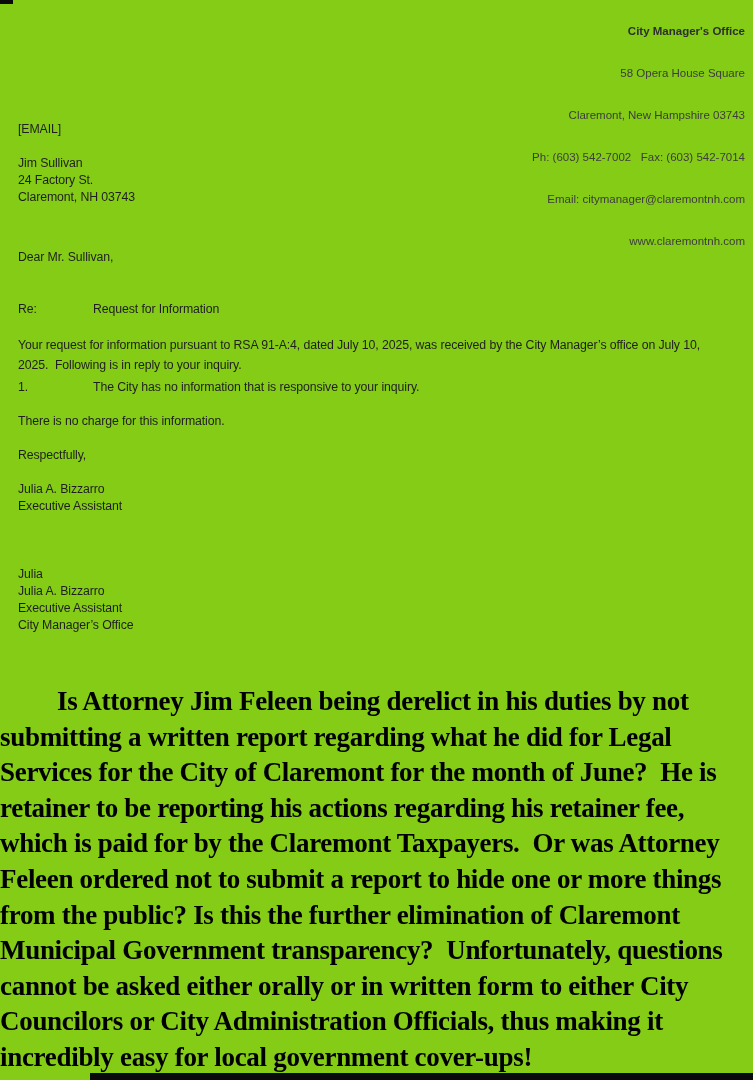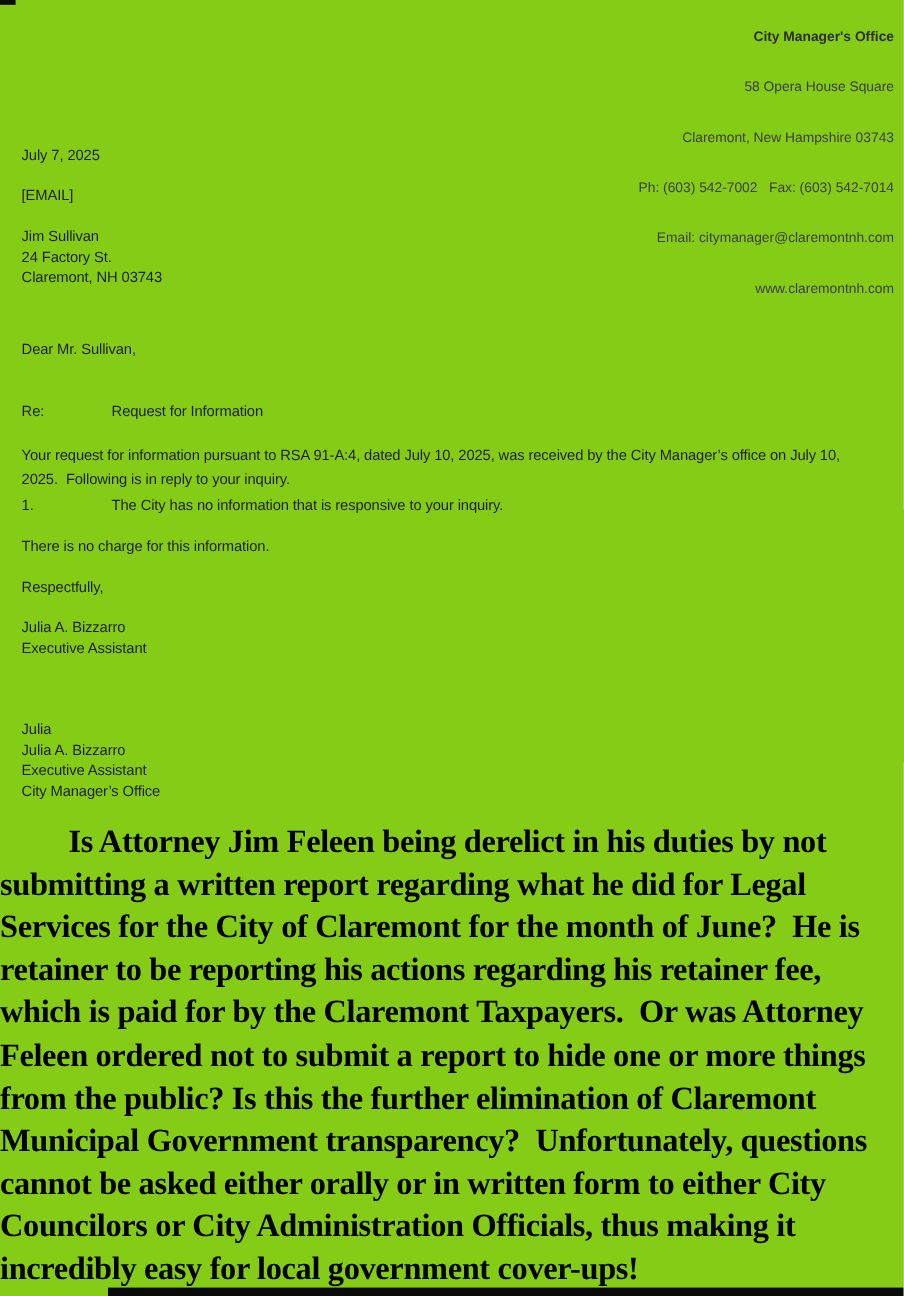--- a/index.html
+++ b/index.html
@@ -60,21 +60,20 @@
     <div class="lh-line-0">City Manager's Office</div>
     <div>58 Opera House Square</div>
     <div>Claremont, New Hampshire 03743</div>
     <div>Ph: (603) 542-7002   Fax: (603) 542-7014</div>
     <div>Email: citymanager@claremontnh.com</div>
     <div>www.claremontnh.com</div>
   </div>
 
   <div class="letter">
 
-    <div class="block">July 7, 2025</div>
 
     <div class="block">[EMAIL]</div>
 
     <div class="block">
       <div class="line">Jim Sullivan</div>
       <div class="line">24 Factory St.</div>
       <div class="line">Claremont, NH 03743</div>
     </div>
 
     <div class="block gap2">Dear Mr. Sullivan,</div>

